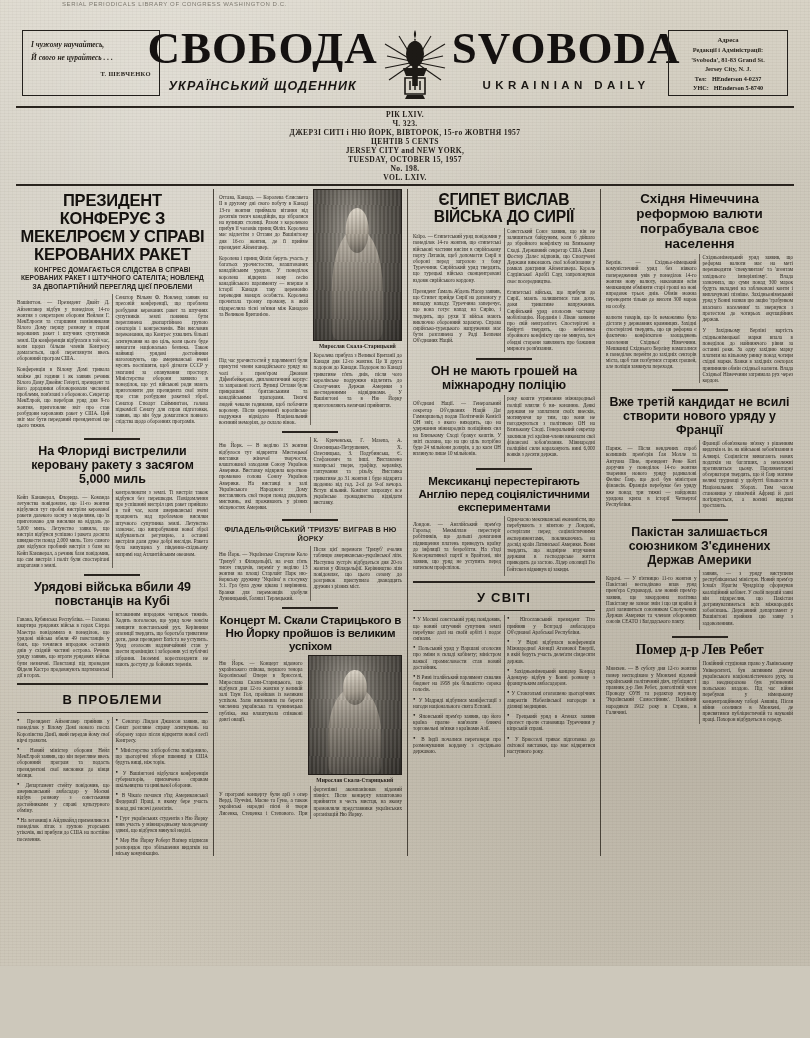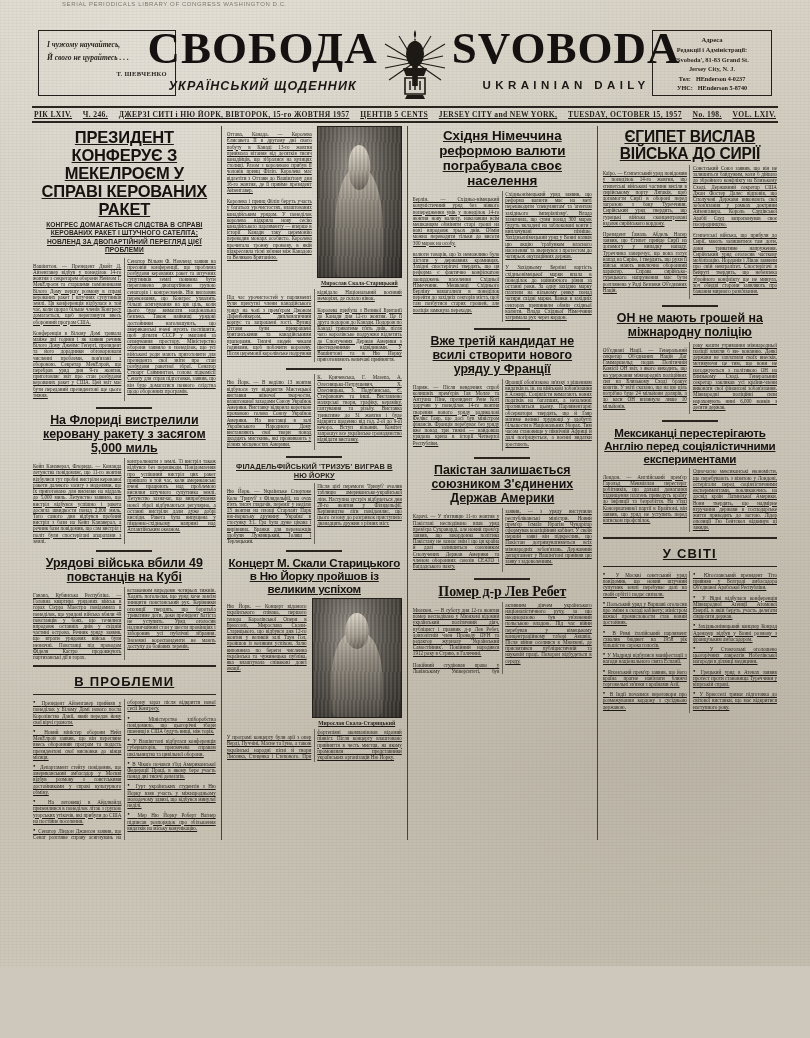--- a/index.html
+++ b/index.html
@@ -9,22 +9,21 @@
     font-family:"Liberation Serif", serif;
     color:#1a1714;
   }
   .page{
     position:relative;width:810px;height:966px;
     background:
       radial-gradient(ellipse at 20% 10%, rgba(255,255,255,.30), rgba(255,255,255,0) 55%),
       radial-gradient(ellipse at 85% 75%, rgba(120,110,95,.18), rgba(255,255,255,0) 60%),
       linear-gradient(180deg,#d8d3c6 0%,#cfcabd 18%,#d2cdc0 45%,#c9c3b5 80%,#cdc7b9 100%);
     box-sizing:border-box;
-    padding:0 22px;
-    text-decoration:underline;
+    padding:0 6px;
   }
   .grain{
     position:absolute;inset:0;pointer-events:none;
     background-image:
       repeating-linear-gradient(0deg, rgba(90,80,65,.05) 0 1px, rgba(255,255,255,0) 1px 3px),
       repeating-linear-gradient(90deg, rgba(90,80,65,.035) 0 1px, rgba(255,255,255,0) 1px 4px);
     mix-blend-mode:multiply;opacity:.75;
   }
   .stamp{
     position:absolute;left:62px;top:1px;
@@ -68,20 +67,21 @@
   .t-sub.en{font-style:normal;letter-spacing:4.4px;font-size:11.5px;}
   .emblem{width:74px;flex:0 0 74px;display:flex;justify-content:center;padding-top:2px;}
 
   
   .rule-thick{border-top:2.5px solid #2a251f;margin:2px 10px 0 10px;}
   .dateline{
     display:flex;align-items:center;justify-content:space-between;
     margin:2px 12px;font-family:"Liberation Serif", serif;
     font-size:7.6px;font-weight:bold;letter-spacing:.35px;color:#241f1a;
     white-space:nowrap;
+    flex-direction:column;
   }
 
   
   .body{display:flex;margin-top:3px;padding:0 6px;box-sizing:border-box;}
   .col{box-sizing:border-box;padding:0 5px;}
   .col.c1{width:204px;}
   .col.c2{width:197px;border-left:1px solid #4a443a;}
   .col.c3{width:201px;border-left:1px solid #4a443a;}
   .col.c4{width:196px;border-left:1px solid #4a443a;}
 
@@ -224,21 +224,21 @@
       <div class="addr-row">
         <span>УНС:</span>
         <span>HEnderson 5-8740</span>
       </div>
     </div>
   </div>
 
   <div class="rule-thick"></div>
   <div class="dateline">
     <span>РІК LXIV.</span>
-    <span>Ч. 246.</span>
+    <span>Ч. 323.</span>
     <span>ДЖЕРЗІ СИТІ і НЮ ЙОРК, ВІВТОРОК, 15-го ЖОВТНЯ 1957</span>
     <span>ЦЕНТІВ 5 CENTS</span>
     <span>JERSEY CITY and NEW YORK,</span>
     <span>TUESDAY, OCTOBER 15, 1957</span>
     <span>No. 198.</span>
     <span>VOL. LXIV.</span>
   </div>
   <div class="rule-thick"></div>
 
   <div class="body">
@@ -330,51 +330,20 @@
             <div class="sheen"></div>
           </div>
           <div class="caption">Мирослав Скала-Старицький</div>
         </div>
       </div>
       <div class="txt two">
         <p>У програмі концерту були арії з опер Верді, Пуччіні, Масне та Ґуно, а також українські народні пісні й твори Лисенка, Стеценка і Степового. При фортепіяні акомпаніював відомий піяніст. Після концерту влаштовано прийняття в честь мистця, на якому промовляли представники українських організацій Ню Йорку.</p>
       </div>
     </div>
 
-    <div class="col c3">
-      <h2 class="hl-round" style="font-size:13.4px;line-height:15px;">Східня Німеччина реформою валюти пограбувала своє населення</h2>
-      <div class="txt two">
-        <p>Берлін. — Східньо-німецький комуністичний уряд без ніякого попередження увів у понеділок 14-го жовтня нову валюту, наказавши всім мешканцям обміняти старі гроші на нові впродовж трьох днів. Обмін можна переводити тільки до висоти 300 марок на особу.</p>
-        <p>валюти товарів, що їх неможливо було дістати у державних крамницях. Західні спостерігачі твердять, що ця реформа є фактично конфіскатою заощаджень населення Східньої Німеччини. Мешканці Східнього Берліну намагалися в понеділок перейти до західніх секторів міста, щоб там позбутися старих грошей, але поліція замкнула переходи.</p>
-        <p>Східньонімецький уряд заявив, що реформа валюти має на меті перешкодити 'спекулянтам' та 'агентам західнього імперіялізму'. Влада зазначила, що суми понад 300 марок будуть вкладені на заблоковані конти і виплачувані пізніше. Західньонімецький уряд у Бонні назвав цю акцію 'грабунком власного населення' та звернувся з протестом до чотирьох окупаційних держав.</p>
-        <p>У Західньому Берліні вартість східньонімецької марки впала в понеділок до найнижчого рівня за останні роки. За одну західню марку платили на вільному ринку понад чотири східні марки. Банки в західніх секторах припинили обмін східньої валюти. Влада Східньої Німеччини затримала рух через кордон.</p>
-      </div>
-
-      <div class="sep-short"></div>
-      <h2 class="hl-round">Вже третій кандидат не всилі створити нового уряду у Франції</h2>
-      <div class="txt two">
-        <p>Париж. — Після невдачних спроб колишніх прем'єрів Ґая Молле та Антуана Піне, президент Рене Коті доручив у понеділок 14-го жовтня творення нового уряду радикалові Фелікс Ґаяр, що досі був міністром фінансів. Франція перебуває без уряду вже понад три тижні — найдовша урядова криза в історії Четвертої Республіки.</p>
-        <p>Франції обов'язково зв'язку з рішенням видатків н. ін. на військові зобов'язання в Алжирі. Соціялісти вимагають нових податків на багатших, а незалежні противляться цьому. Парляментарні обсерватори твердять, що й Ґаяр матиме великі труднощі у здобутті більшости в Національних Зборах. Тим часом становище у північній Африці й далі погіршується, а воєнні видатки зростають.</p>
-      </div>
-
-      <div class="sep-short"></div>
-      <h2 class="hl-round">Пакістан залишається союзником З'єдинених Держав Америки</h2>
-      <div class="txt two">
-        <p>Карачі. — У п'ятницю 11-го жовтня у Пакістані несподівано впав уряд прем'єра Сухраварді, але новий прем'єр заявив, що закордонна політика Пакістану не зазнає змін і що ця країна й далі залишиться союзником Сполучених Держав Америки та членом оборонних союзів СЕАТО і Баґдадського пакту.</p>
-        <p>заявив, — з уряду виступили республіканські міністри. Новий прем'єр Ісмаїл Ібрагім Чундріґар сформував коаліційний кабінет. У своїй першій заяві він підкреслив, що Пакістан дотримуватиметься всіх міжнародніх зобов'язань. Державний департамент у Вашінґтоні прийняв цю заяву з задоволенням.</p>
-      </div>
-
-      <div class="sep-short"></div>
-      <h2 class="hl-serif">Помер д-р Лев Ребет</h2>
-      <div class="txt two">
-        <p>Мюнхен. — В суботу дня 12-го жовтня помер несподівано у Мюнхені відомий український політичний діяч, публіцист і правник д-р Лев Ребет, довголітній член Проводу ОУН та редактор журналу 'Український Самостійник'. Покійний народився 1912 року в Стрию, в Галичині.</p>
-        <p>Покійний студіював право у Львівському Університеті, був активним діячем українського націоналістичного руху, за що неодноразово був ув'язнений польською владою. Під час війни перебував у німецькому концентраційному таборі Авшвіц. Після війни оселився в Мюнхені, де присвятився публіцистичній та науковій праці. Похорон відбудеться в середу.</p>
-      </div>
-    </div>
-
     <div class="col c4">
       <h1 class="hl" style="font-size:15.6px;line-height:17px;">ЄГИПЕТ ВИСЛАВ ВІЙСЬКА ДО СИРІЇ</h1>
       <div class="txt two">
         <p>Каїро. — Єгипетський уряд повідомив у понеділок 14-го жовтня, що єгипетські військові частини висіли в сирійському порту Лятакія, щоб допомогти Сирії в обороні перед загрозою з боку Туреччини. Сирійський уряд твердить, що турецькі війська сконцентровані вздовж сирійського кордону.</p>
         <p>Президент Ґамаль Абдель Насер заявив, що Єгипет прийде Сирії на допомогу у випадку нападу. Туреччина заперечує, що вона готує напад на Сирію, і твердить, що рухи її військ мають виключно оборонний характер. Справа сирійсько-турецького напруження має бути розглянена у Раді Безпеки Об'єднаних Націй.</p>
         <p>Совєтський Союз заявив, що він не залишиться байдужим, коли б дійшло до збройного конфлікту на Близькому Сході. Державний секретар США Джан Фостер Далес відповів, що Сполучені Держави виконають свої зобов'язання у рамках доктрини Айзенгавера. Король Саудівської Арабії Сауд запропонував своє посередництво.</p>
         <p>Єгипетські війська, що прибули до Сирії, мають залишитися там доти, доки триватиме напруження. Сирійський уряд оголосив часткову мобілізацію. Йорданія і Ліван заявили про свій невтралітет. Спостерігачі в Бейруті твердять, що небезпека збройного конфлікту ще не минула, хоч обидві сторони заявляють про бажання мирного розв'язання.</p>
       </div>
 
       <div class="sep-short"></div>
@@ -403,16 +372,47 @@
         <p>В Індії почалися переговори про розмежування кордону з сусідньою державою.</p>
         <p>Югославський президент Тіто прийняв у Бєлграді амбасадора Об'єднаної Арабської Республіки.</p>
         <p>У Відні відбулася конференція Міжнародної Аґенції Атомової Енерґії, в якій беруть участь делеґати сімдесяти держав.</p>
         <p>Західньонімецький канцлер Конрад Аденауер відбув у Бонні розмову з французьким амбасадором.</p>
         <p>У Стокгольмі оголошено цьогорічних лавреатів Нобелівської нагороди в ділянці медицини.</p>
         <p>Грецький уряд в Атенах заявив протест проти становища Туреччини у кіпрській справі.</p>
         <p>У Брюсселі триває підготовка до світової виставки, що має відкритися наступного року.</p>
       </div>
     </div>
 
+    <div class="col c3">
+      <h2 class="hl-round" style="font-size:13.4px;line-height:15px;">Східня Німеччина реформою валюти пограбувала своє населення</h2>
+      <div class="txt two">
+        <p>Берлін. — Східньо-німецький комуністичний уряд без ніякого попередження увів у понеділок 14-го жовтня нову валюту, наказавши всім мешканцям обміняти старі гроші на нові впродовж трьох днів. Обмін можна переводити тільки до висоти 300 марок на особу.</p>
+        <p>валюти товарів, що їх неможливо було дістати у державних крамницях. Західні спостерігачі твердять, що ця реформа є фактично конфіскатою заощаджень населення Східньої Німеччини. Мешканці Східнього Берліну намагалися в понеділок перейти до західніх секторів міста, щоб там позбутися старих грошей, але поліція замкнула переходи.</p>
+        <p>Східньонімецький уряд заявив, що реформа валюти має на меті перешкодити 'спекулянтам' та 'агентам західнього імперіялізму'. Влада зазначила, що суми понад 300 марок будуть вкладені на заблоковані конти і виплачувані пізніше. Західньонімецький уряд у Бонні назвав цю акцію 'грабунком власного населення' та звернувся з протестом до чотирьох окупаційних держав.</p>
+        <p>У Західньому Берліні вартість східньонімецької марки впала в понеділок до найнижчого рівня за останні роки. За одну західню марку платили на вільному ринку понад чотири східні марки. Банки в західніх секторах припинили обмін східньої валюти. Влада Східньої Німеччини затримала рух через кордон.</p>
+      </div>
+
+      <div class="sep-short"></div>
+      <h2 class="hl-round">Вже третій кандидат не всилі створити нового уряду у Франції</h2>
+      <div class="txt two">
+        <p>Париж. — Після невдачних спроб колишніх прем'єрів Ґая Молле та Антуана Піне, президент Рене Коті доручив у понеділок 14-го жовтня творення нового уряду радикалові Фелікс Ґаяр, що досі був міністром фінансів. Франція перебуває без уряду вже понад три тижні — найдовша урядова криза в історії Четвертої Республіки.</p>
+        <p>Франції обов'язково зв'язку з рішенням видатків н. ін. на військові зобов'язання в Алжирі. Соціялісти вимагають нових податків на багатших, а незалежні противляться цьому. Парляментарні обсерватори твердять, що й Ґаяр матиме великі труднощі у здобутті більшости в Національних Зборах. Тим часом становище у північній Африці й далі погіршується, а воєнні видатки зростають.</p>
+      </div>
+
+      <div class="sep-short"></div>
+      <h2 class="hl-round">Пакістан залишається союзником З'єдинених Держав Америки</h2>
+      <div class="txt two">
+        <p>Карачі. — У п'ятницю 11-го жовтня у Пакістані несподівано впав уряд прем'єра Сухраварді, але новий прем'єр заявив, що закордонна політика Пакістану не зазнає змін і що ця країна й далі залишиться союзником Сполучених Держав Америки та членом оборонних союзів СЕАТО і Баґдадського пакту.</p>
+        <p>заявив, — з уряду виступили республіканські міністри. Новий прем'єр Ісмаїл Ібрагім Чундріґар сформував коаліційний кабінет. У своїй першій заяві він підкреслив, що Пакістан дотримуватиметься всіх міжнародніх зобов'язань. Державний департамент у Вашінґтоні прийняв цю заяву з задоволенням.</p>
+      </div>
+
+      <div class="sep-short"></div>
+      <h2 class="hl-serif">Помер д-р Лев Ребет</h2>
+      <div class="txt two">
+        <p>Мюнхен. — В суботу дня 12-го жовтня помер несподівано у Мюнхені відомий український політичний діяч, публіцист і правник д-р Лев Ребет, довголітній член Проводу ОУН та редактор журналу 'Український Самостійник'. Покійний народився 1912 року в Стрию, в Галичині.</p>
+        <p>Покійний студіював право у Львівському Університеті, був активним діячем українського націоналістичного руху, за що неодноразово був ув'язнений польською владою. Під час війни перебував у німецькому концентраційному таборі Авшвіц. Після війни оселився в Мюнхені, де присвятився публіцистичній та науковій праці. Похорон відбудеться в середу.</p>
+      </div>
+    </div>
+
   </div>
 
   <div class="grain"></div>
 </div>
 
 </body></html>

